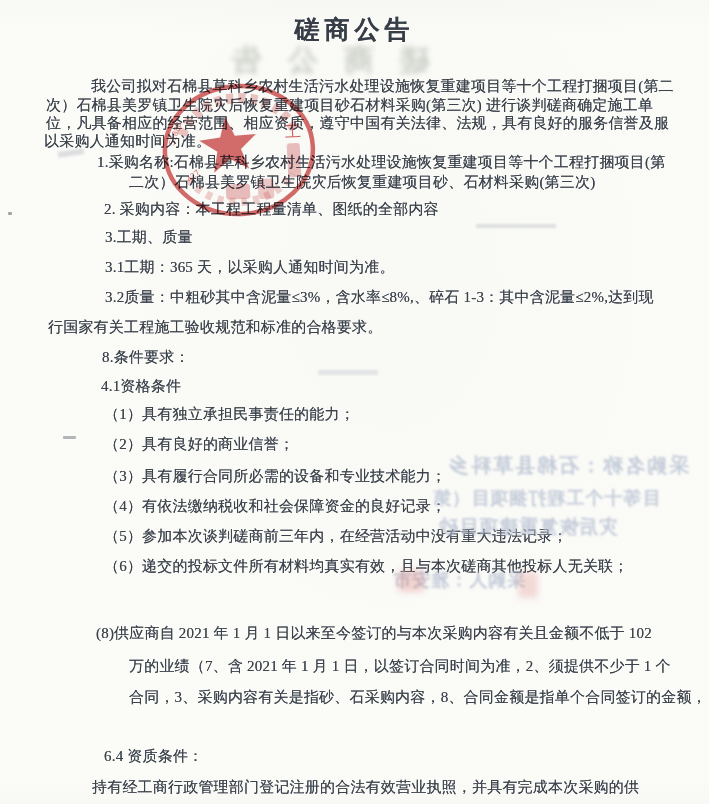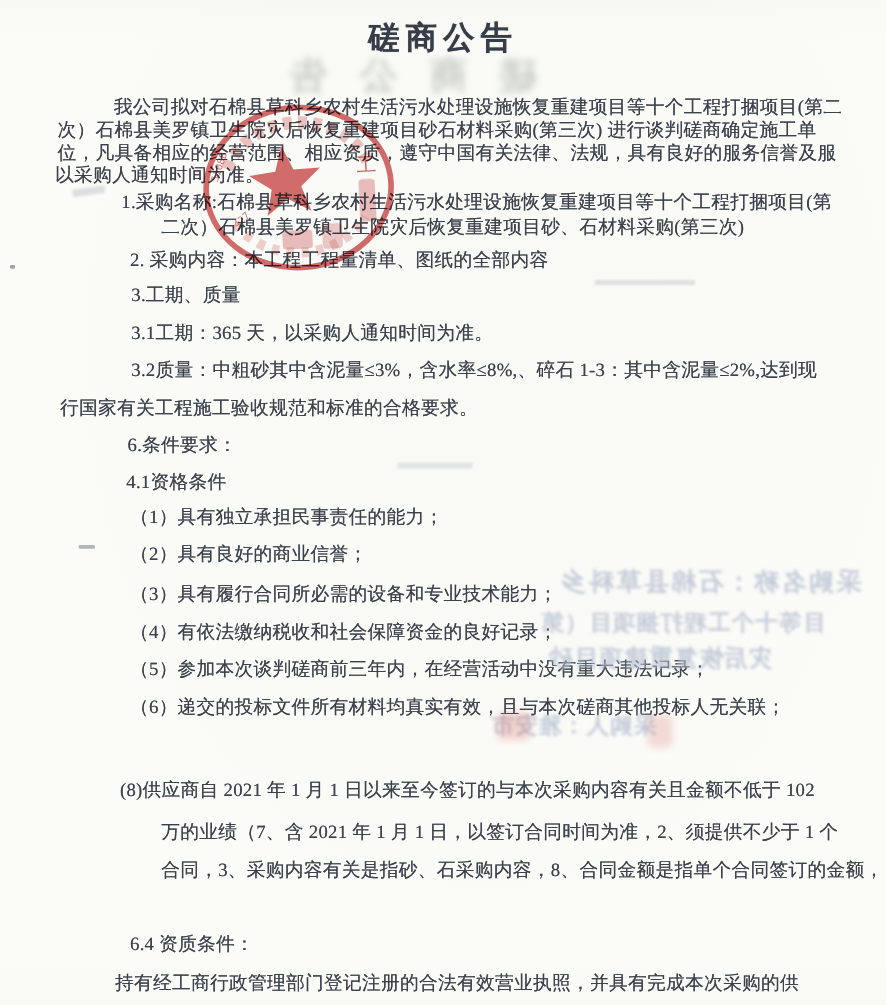--- a/index.html
+++ b/index.html
@@ -89,21 +89,21 @@
   <p class="ln" style="left:42px;top:109px">位，凡具备相应的经营范围、相应资质，遵守中国有关法律、法规，具有良好的服务信誉及服</p>
   <p class="ln" style="left:42px;top:91px">次）石棉县美罗镇卫生院灾后恢复重建项目砂石材料采购(第三次) 进行谈判磋商确定施工单</p>
   <p class="ln" style="left:40px;top:127px">以采购人通知时间为准。</p>
   <p class="ln" style="left:93px;top:148px">1.采购名称:石棉县草科乡农村生活污水处理设施恢复重建项目等十个工程打捆项目(第</p>
   <p class="ln" style="left:125px;top:168px">二次）石棉县美罗镇卫生院灾后恢复重建项目砂、石材料采购(第三次)</p>
   <p class="ln" style="left:100px;top:195px">2. 采购内容：本工程工程量清单、图纸的全部内容</p>
   <p class="ln" style="left:101px;top:223px">3.工期、质量</p>
   <p class="ln" style="left:101px;top:253px">3.1工期：365 天，以采购人通知时间为准。</p>
   <p class="ln" style="left:101px;top:283px">3.2质量：中粗砂其中含泥量≤3%，含水率≤8%,、碎石 1-3：其中含泥量≤2%,达到现</p>
   <p class="ln" style="left:44px;top:313px">行国家有关工程施工验收规范和标准的合格要求。</p>
-  <p class="ln" style="left:98px;top:343px">6.条件要求：</p>
+  <p class="ln" style="left:98px;top:343px">8.条件要求：</p>
   <p class="ln" style="left:97px;top:372px">4.1资格条件</p>
   <p class="ln" style="left:100px;top:400px">（1）具有独立承担民事责任的能力；</p>
   <p class="ln" style="left:100px;top:430px">（2）具有良好的商业信誉；</p>
   <p class="ln" style="left:100px;top:462px">（3）具有履行合同所必需的设备和专业技术能力；</p>
   <p class="ln" style="left:100px;top:492px">（4）有依法缴纳税收和社会保障资金的良好记录；</p>
   <p class="ln" style="left:100px;top:522px">（5）参加本次谈判磋商前三年内，在经营活动中没有重大违法记录；</p>
   <p class="ln" style="left:100px;top:552px">（6）递交的投标文件所有材料均真实有效，且与本次磋商其他投标人无关联；</p>
   <p class="ln" style="left:92px;top:619px">(8)供应商自 2021 年 1 月 1 日以来至今签订的与本次采购内容有关且金额不低于 102</p>
   <p class="ln" style="left:125px;top:652px">万的业绩（7、含 2021 年 1 月 1 日，以签订合同时间为准，2、须提供不少于 1 个</p>
   <p class="ln" style="left:125px;top:683px">合同，3、采购内容有关是指砂、石采购内容，8、合同金额是指单个合同签订的金额，</p>

